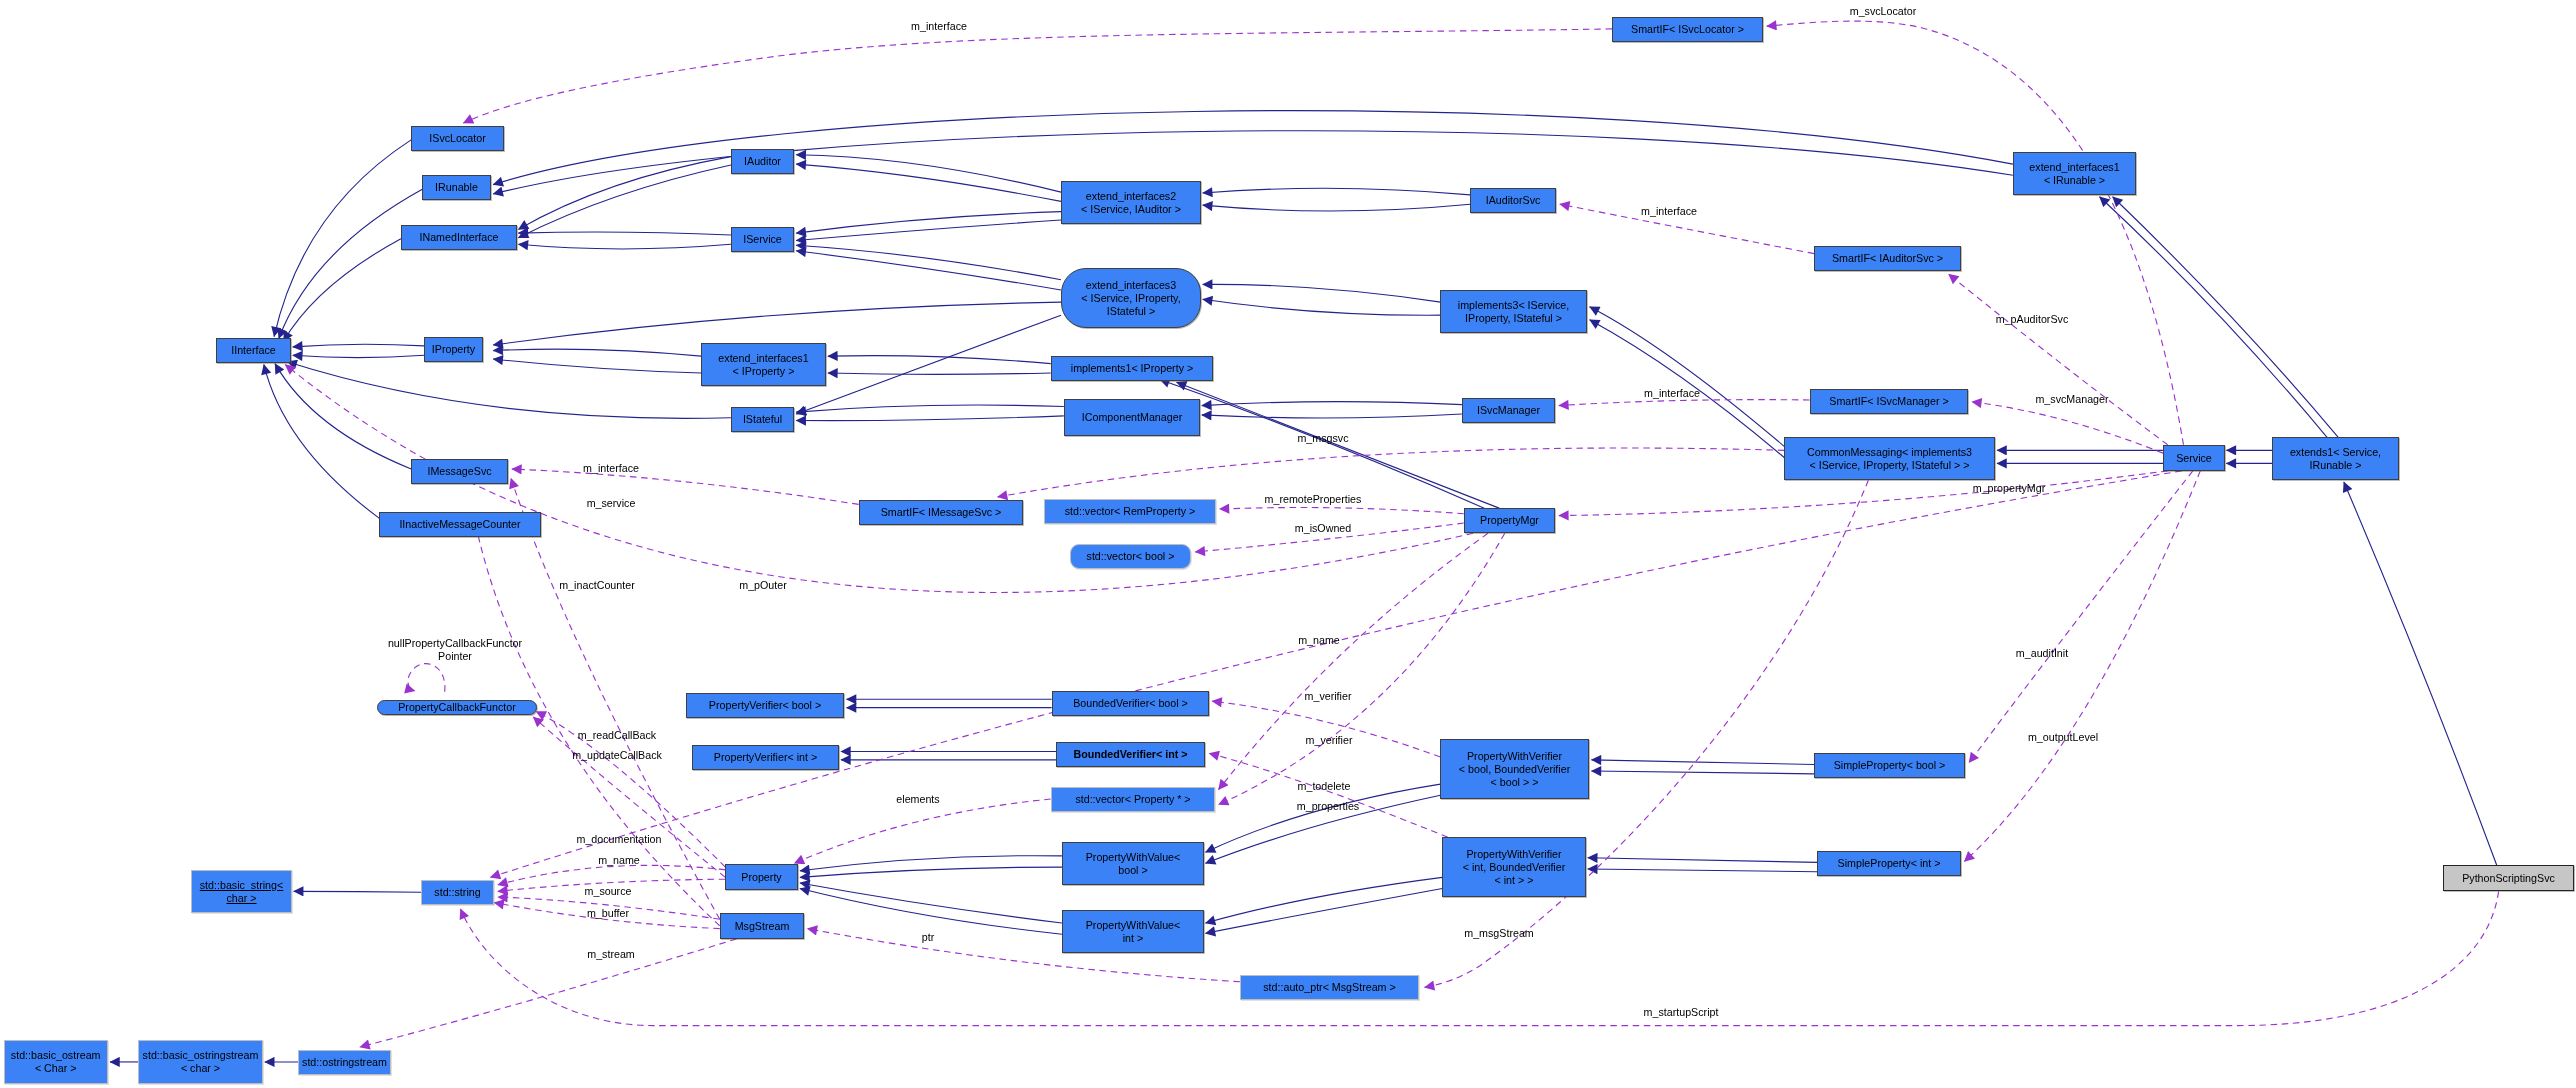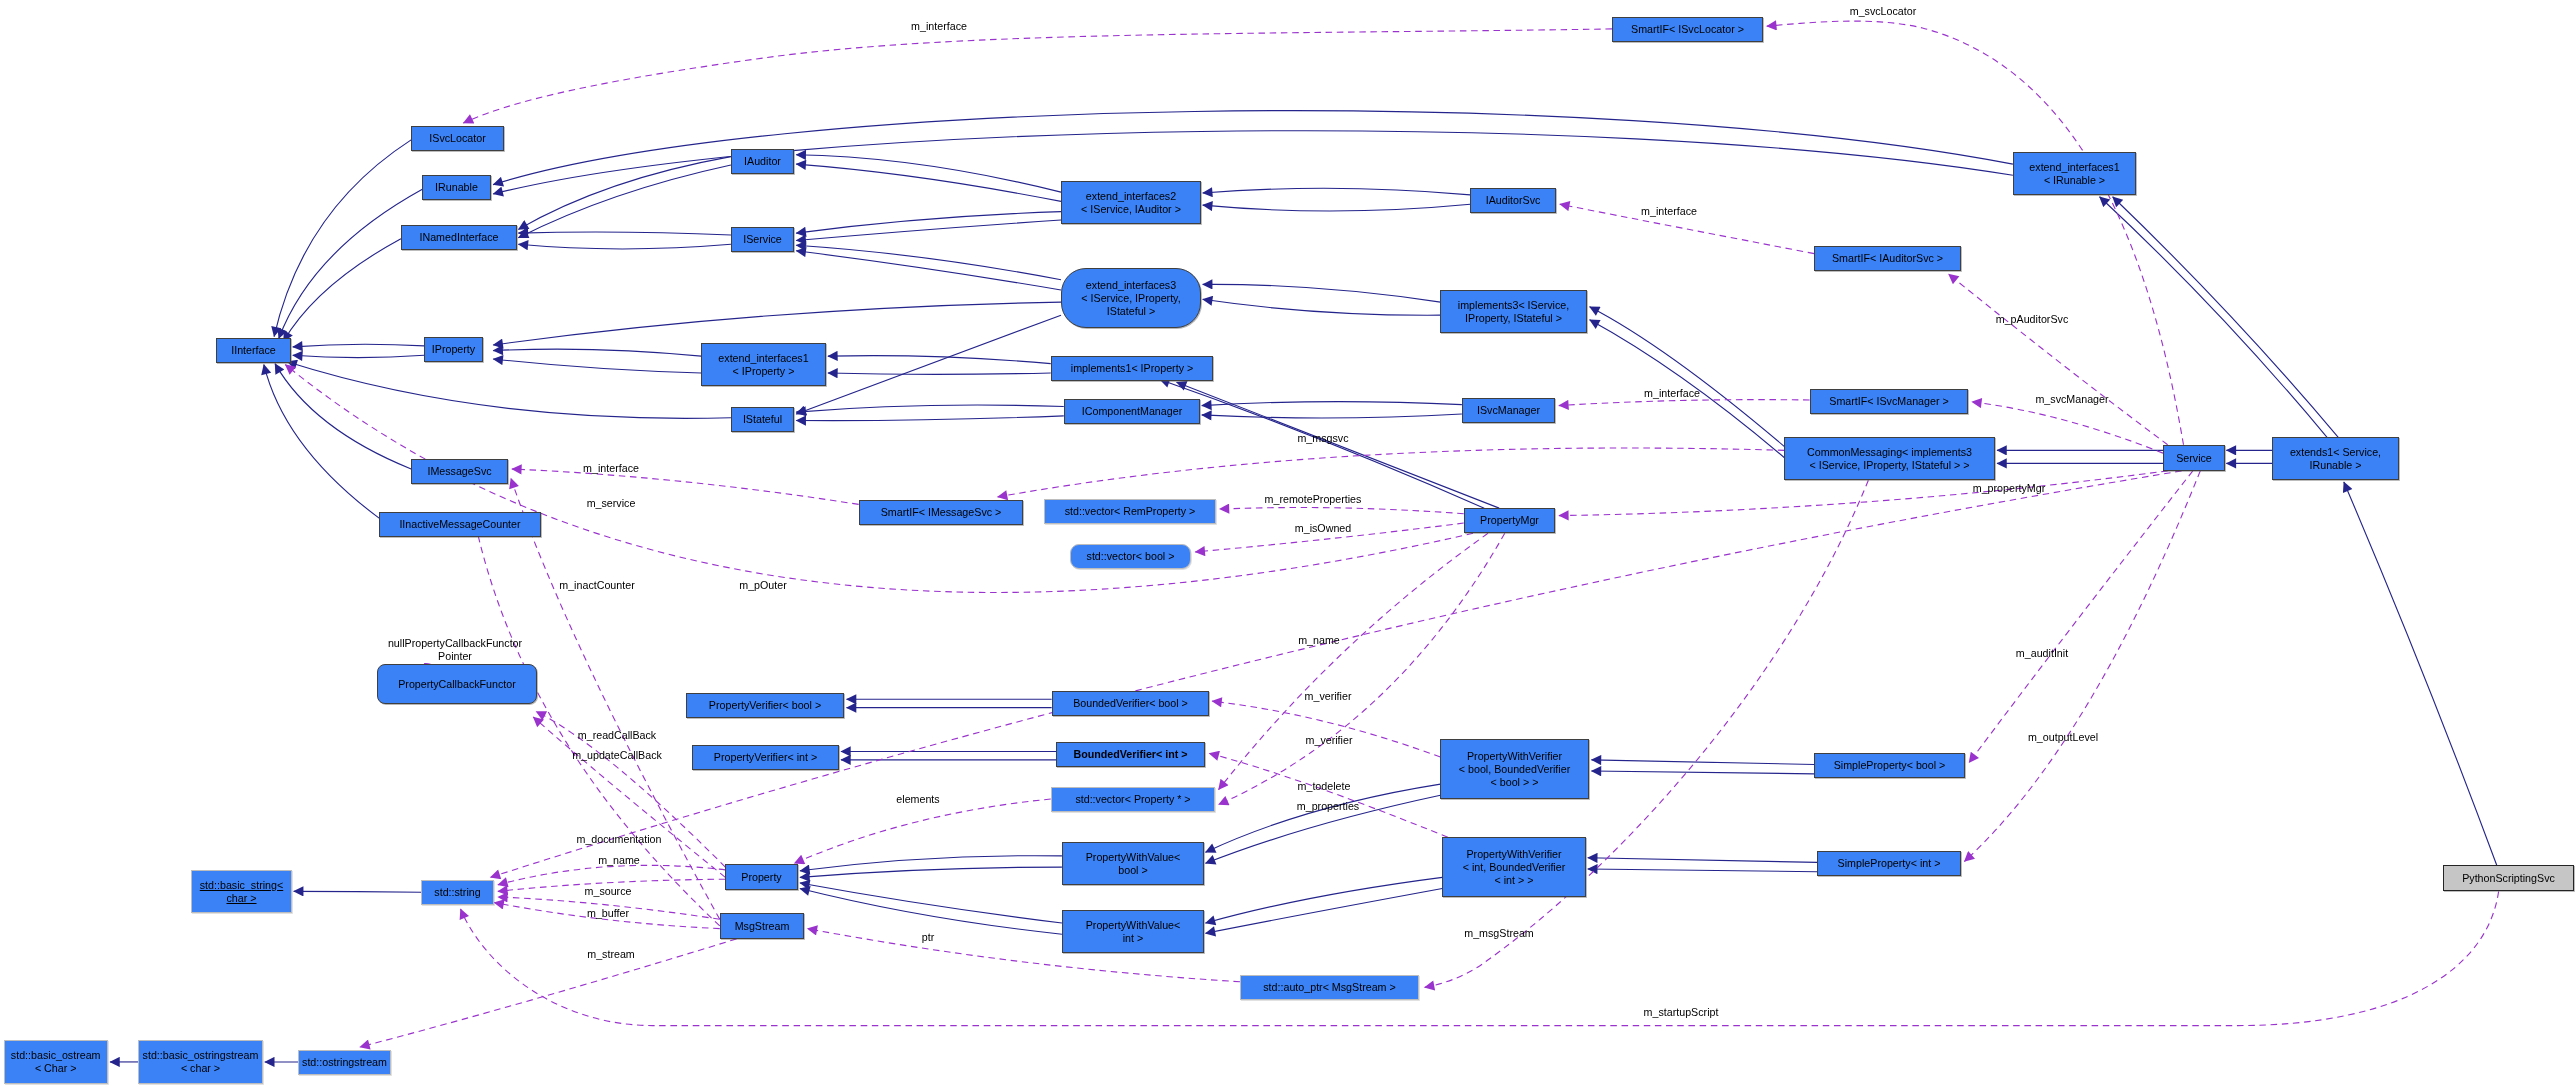--- a/index.html
+++ b/index.html
@@ -164,21 +164,21 @@
       <div class="node " style="left: 701px; top: 343px; width: 125px; height: 43px;">
         <div>extend_interfaces1</div>
         <div>&lt; IProperty &gt;</div>
       </div>
       <div class="node " style="left: 1051px; top: 356px; width: 162px; height: 25px;">
         <div>implements1&lt; IProperty &gt;</div>
       </div>
       <div class="node " style="left: 731px; top: 407px; width: 63px; height: 25px;">
         <div>IStateful</div>
       </div>
-      <div class="node " style="left: 1064px; top: 399px; width: 136px; height: 25px;">
+      <div class="node " style="left: 1064px; top: 399px; width: 136px; height: 37px;">
         <div>IComponentManager</div>
       </div>
       <div class="node " style="left: 411px; top: 459px; width: 97px; height: 25px;">
         <div>IMessageSvc</div>
       </div>
       <div class="node " style="left: 379px; top: 512px; width: 162px; height: 25px;">
         <div>IInactiveMessageCounter</div>
       </div>
       <div class="node " style="left: 859px; top: 500px; width: 164px; height: 25px;">
         <div>SmartIF&lt; IMessageSvc &gt;</div>
@@ -219,21 +219,21 @@
         <div>extends1&lt; Service,</div>
         <div>IRunable &gt;</div>
       </div>
       <div class="node " style="left: 2013px; top: 152px; width: 123px; height: 43px;">
         <div>extend_interfaces1</div>
         <div>&lt; IRunable &gt;</div>
       </div>
       <div class="node " style="left: 1612px; top: 17px; width: 151px; height: 25px;">
         <div>SmartIF&lt; ISvcLocator &gt;</div>
       </div>
-      <div class="node " style="left: 377px; top: 664px; width: 160px; height: 40px; border-radius: 8px;">
+      <div class="node " style="left: 377px; top: 700px; width: 160px; height: 15px; border-radius: 8px;">
         <div>PropertyCallbackFunctor</div>
       </div>
       <div class="node " style="left: 686px; top: 693px; width: 158px; height: 25px;">
         <div>PropertyVerifier&lt; bool &gt;</div>
       </div>
       <div class="node " style="left: 1052px; top: 691px; width: 157px; height: 25px;">
         <div>BoundedVerifier&lt; bool &gt;</div>
       </div>
       <div class="node " style="left: 692px; top: 745px; width: 147px; height: 25px;">
         <div>PropertyVerifier&lt; int &gt;</div>

